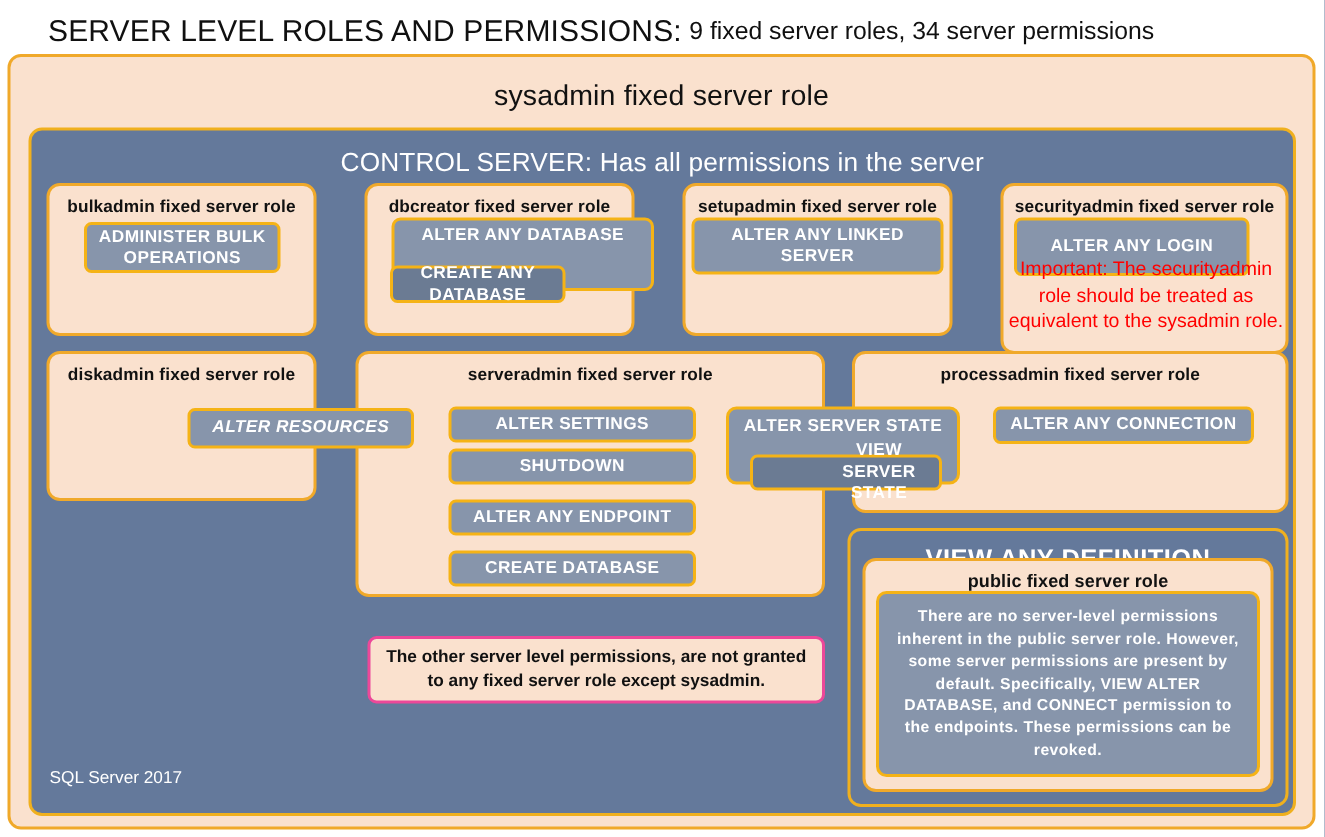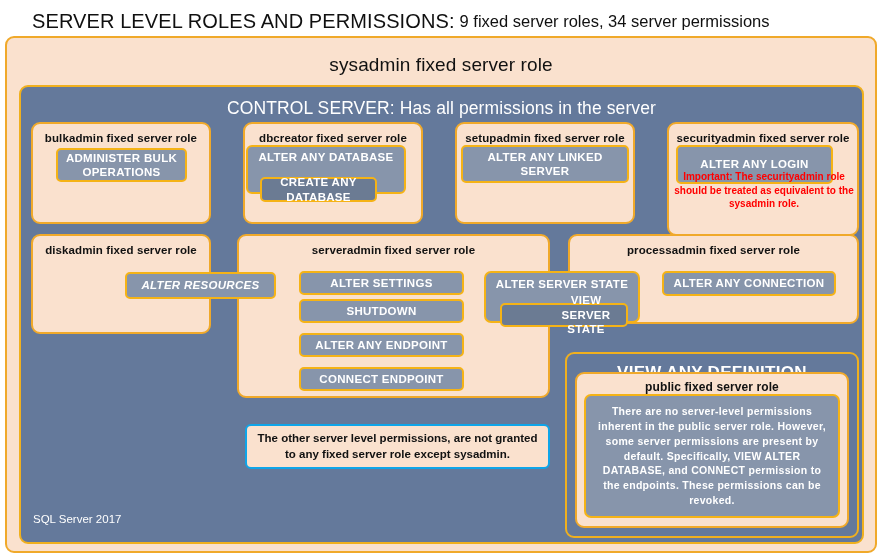--- a/index.html
+++ b/index.html
@@ -37,31 +37,31 @@
   #control{left:19px;top:85px;width:845px;height:459px;}
   #control-title{top:11px;font-size:17.5px;color:#ffffff;font-weight:normal;}
 
   
   #bulkadmin{left:31px;top:122px;width:180px;height:102px;}
   #dbcreator{left:243px;top:122px;width:180px;height:102px;}
   #setupadmin{left:455px;top:122px;width:180px;height:102px;}
   #securityadmin{left:667px;top:122px;width:192px;height:114px;}
 
   #bulkadmin-p{left:56px;top:148px;width:131px;height:34px;}
-  #dbcreator-p1{left:246px;top:145px;width:160px;height:49px;border-radius:6px;}
+  #dbcreator-p1{left:261px;top:145px;width:175px;height:49px;border-radius:6px;}
   #dbcreator-p2{left:260px;top:177px;width:117px;height:25px;}
   #setupadmin-p{left:461px;top:145px;width:168px;height:38px;}
   #securityadmin-p{left:676px;top:145px;width:157px;height:39px;}
   #securityadmin-note{left:672px;top:170px;width:184px;
-     color:#ff0000;font-size:10px;font-weight:bold;text-align:center;line-height:1.35;}
+     color:#ff0000;font-size:13px;font-weight:normal;text-align:center;line-height:1.35;}
 
   
   #diskadmin{left:31px;top:234px;width:180px;height:100px;}
   #serveradmin{left:237px;top:234px;width:313px;height:164px;}
-  #processadmin{left:568px;top:234px;width:291px;height:90px;}
+  #processadmin{left:568px;top:234px;width:291px;height:108px;}
 
   #diskadmin-p{left:125px;top:272px;width:151px;height:27px;font-style:italic;}
 
   #serveradmin-p1{left:299px;top:271px;width:165px;height:24px;}
   #serveradmin-p2{left:299px;top:299px;width:165px;height:24px;}
   #serveradmin-p3{left:299px;top:333px;width:165px;height:24px;}
   #serveradmin-p4{left:299px;top:367px;width:165px;height:24px;}
 
   #alterserverstate{left:484px;top:271px;width:156px;height:52px;border-radius:7px;
      flex-direction:column;justify-content:flex-start;padding-top:4px;}
@@ -73,21 +73,21 @@
   
   #viewanydef{left:565px;top:352px;width:294px;height:186px;}
   #viewanydef-title{top:9px;font-size:17px;font-weight:bold;color:#ffffff;letter-spacing:.3px;}
   #publicrole{left:575px;top:372px;width:274px;height:156px;}
   #publicrole-title{top:6px;font-size:12px;font-weight:bold;color:#111111;}
   #publictext{left:584px;top:394px;width:256px;height:124px;
      border-radius:7px;padding:6px 9px;font-size:10.5px;line-height:1.42;}
 
   
   #othernote{left:245px;top:424px;width:305px;height:45px;
-     background:#fae1ce;border:2px solid #0ea5e9;border-radius:6px;
+     background:#fae1ce;border:2px solid #ec4899;border-radius:6px;
      display:flex;align-items:center;justify-content:center;text-align:center;
      font-size:11.5px;font-weight:bold;color:#111111;line-height:1.35;padding:0 8px;}
 
   
   #footer{left:33px;top:513px;font-size:11.5px;color:#ffffff;}
 </style>
 </head>
 <body>
 
 <div id="stage">
@@ -137,21 +137,21 @@
 
   <div id="processadmin" class="abs peach">
     <div class="role-title" style="top:8px">processadmin fixed server role</div>
   </div>
 
   <div id="diskadmin-p" class="abs perm">ALTER RESOURCES</div>
 
   <div id="serveradmin-p1" class="abs perm">ALTER SETTINGS</div>
   <div id="serveradmin-p2" class="abs perm">SHUTDOWN</div>
   <div id="serveradmin-p3" class="abs perm">ALTER ANY ENDPOINT</div>
-  <div id="serveradmin-p4" class="abs perm">CONNECT  ENDPOINT</div>
+  <div id="serveradmin-p4" class="abs perm">CREATE  DATABASE</div>
 
   <div id="alterserverstate" class="abs perm">
     <span class="lbl">ALTER SERVER  STATE</span>
   </div>
   <div id="viewserverstate" class="abs perm dark">VIEW SERVER  STATE</div>
 
   <div id="processadmin-p" class="abs perm">ALTER ANY CONNECTION</div>
 
   <div id="viewanydef" class="abs slate">
     <div id="viewanydef-title" class="role-title">VIEW  ANY DEFINITION</div>

